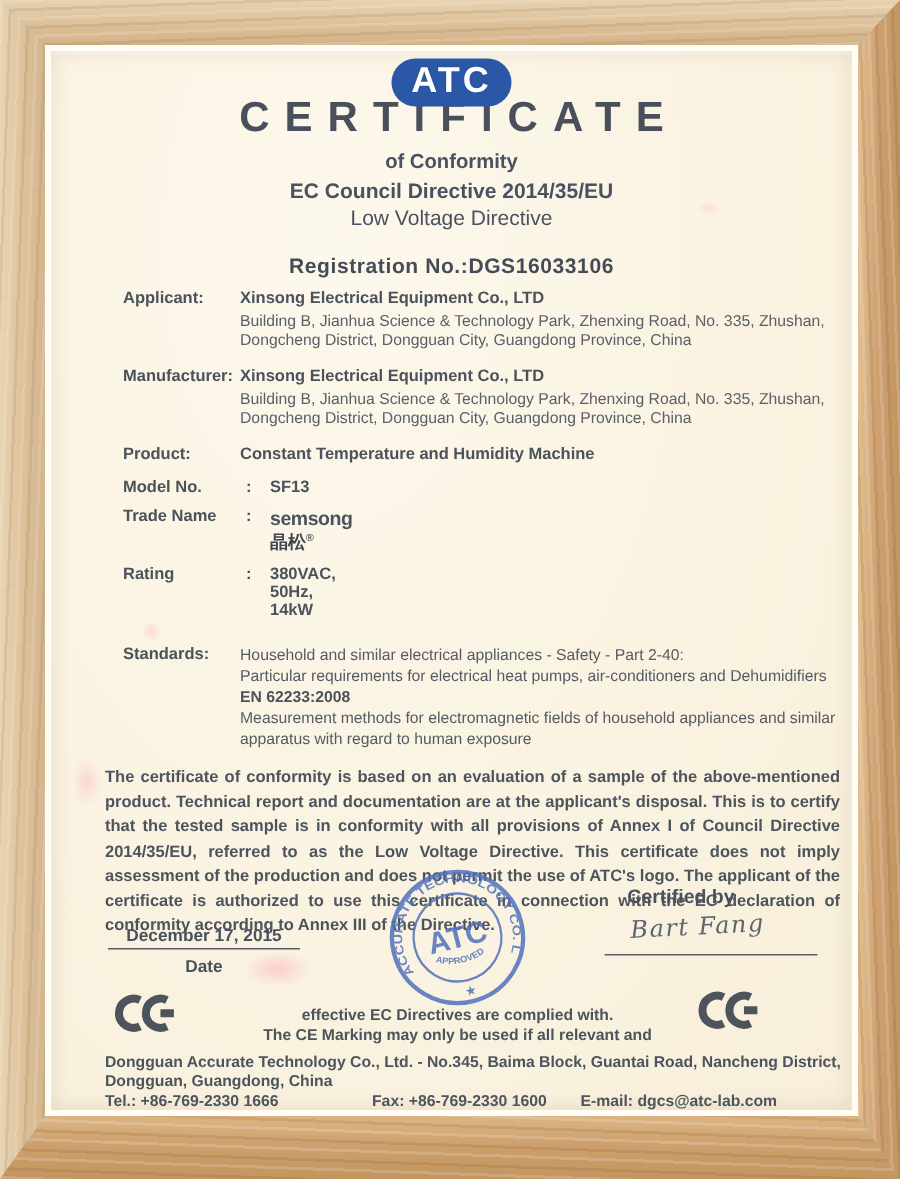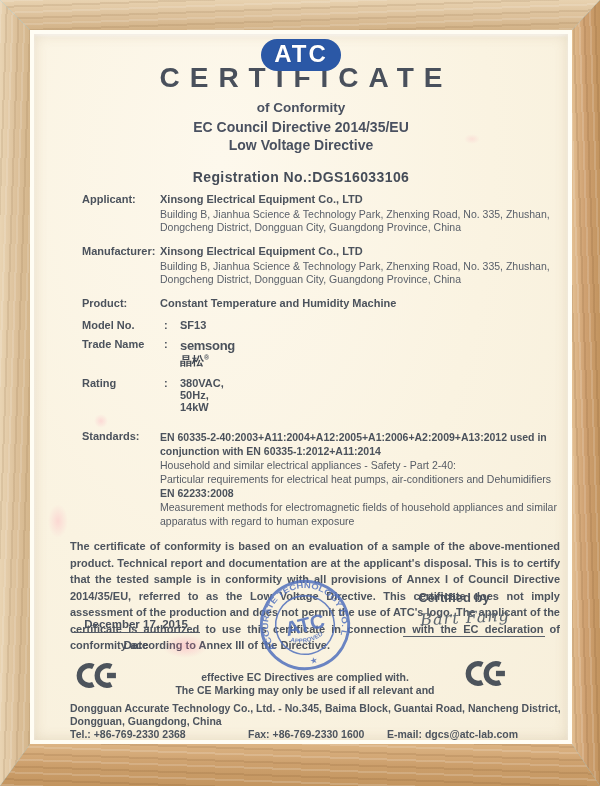--- a/index.html
+++ b/index.html
@@ -40,21 +40,21 @@
   .sm4{left:430px;top:100px;width:16px;height:10px;background:radial-gradient(ellipse,rgba(255,140,170,.18),transparent 70%);}
   
   .header{text-align:center;padding-top:5px;}
   .atc-logo{display:inline-block;background:#2b58a6;color:#fff;border-radius:16px;
     padding:1px 13px 3px 13px;font-size:24px;font-weight:bold;letter-spacing:2px;line-height:28px;
     position:relative;z-index:2;text-shadow:0 0 1px #1c3f7d;}
   .cert-title{margin-top:-9px;font-size:28px;font-weight:bold;letter-spacing:10px;color:#49505c;
     position:relative;z-index:1;text-indent:10px;}
   .cert-sub{margin-top:6px;font-size:13.5px;font-weight:bold;color:#4a5160;}
   .dir1{margin-top:4px;font-size:14px;font-weight:bold;color:#4a5160;}
-  .dir2{margin-top:2px;font-size:14px;font-weight:bold;color:#4a5160;}
+  .dir2{margin-top:2px;font-size:14px;font-weight:normal;color:#4a5160;}
   .reg{margin-top:16px;margin-bottom:0;font-size:14px;font-weight:bold;color:#454c58;letter-spacing:.4px;}
   
   .flow{padding:0 8px 0 36px;}
   .rows{margin-left:12px;margin-top:8px;}
   .row{display:grid;grid-template-columns:78px 1fr;margin-bottom:10px;}
   .flabel{font-size:11px;font-weight:bold;color:#4b525c;}
   .fname{font-size:11px;font-weight:bold;color:#4b525c;}
   .faddr{font-size:10.5px;color:#5a606a;margin-top:3px;line-height:1.28;}
   .subrow{display:grid;grid-template-columns:82px 16px 1fr;margin-bottom:7px;font-size:11px;font-weight:bold;color:#4b525c;}
   .brand{font-size:13px;font-weight:bold;letter-spacing:-.3px;color:#4b525c;}
@@ -150,21 +150,20 @@
               <span>Rating</span>
               <span>:</span>
               <span>380VAC, 50Hz, 14kW</span>
             </div>
           </div>
         </div>
 
         <div class="row">
           <div class="flabel">Standards:</div>
           <div>
-            <div class="stdline stdbold">EN 60335-2-40:2003+A11:2004+A12:2005+A1:2006+A2:2009+A13:2012 used in conjunction with EN 60335-1:2012+A11:2014</div>
             <div class="stdline">Household and similar electrical appliances - Safety - Part 2-40:</div>
             <div class="stdline">Particular requirements for electrical heat pumps, air-conditioners and Dehumidifiers</div>
             <div class="stdline stdbold">EN 62233:2008</div>
             <div class="stdline">Measurement methods for electromagnetic fields of household appliances and similar apparatus with regard to human exposure</div>
           </div>
         </div>
       </div>
 
       <div class="statement">The certificate of conformity is based on an evaluation of a sample of the above-mentioned product. Technical report and documentation are at the applicant's disposal. This is to certify that the tested sample is in conformity with all provisions of Annex I of Council Directive 2014/35/EU, referred to as the Low Voltage Directive. This certificate does not imply assessment of the production and does not permit the use of ATC's logo. The applicant of the certificate is authorized to use this certificate in connection with the EC declaration of conformity according to Annex III of the Directive.</div>
     </div>
@@ -204,17 +203,17 @@
       <path d="M38 16.5 L49 16.5" stroke="#4d545c" stroke-width="6.6"></path>
     </svg>
 
     <div class="ce-note">
       <div>effective EC Directives are complied with.</div>
       <div>The CE Marking may only be used if all relevant and</div>
     </div>
 
     <div class="footer-addr">Dongguan Accurate Technology Co., Ltd. - No.345, Baima Block, Guantai Road, Nancheng District, Dongguan, Guangdong, China</div>
 
-    <div class="contact c-tel">Tel.: +86-769-2330 2368</div>
+    <div class="contact c-tel">Tel.: +86-769-2330 1666</div>
     <div class="contact c-fax">Fax: +86-769-2330 1600</div>
     <div class="contact c-email">E-mail: dgcs@atc-lab.com</div>
   </div>
 </div>
 
 </body></html>

